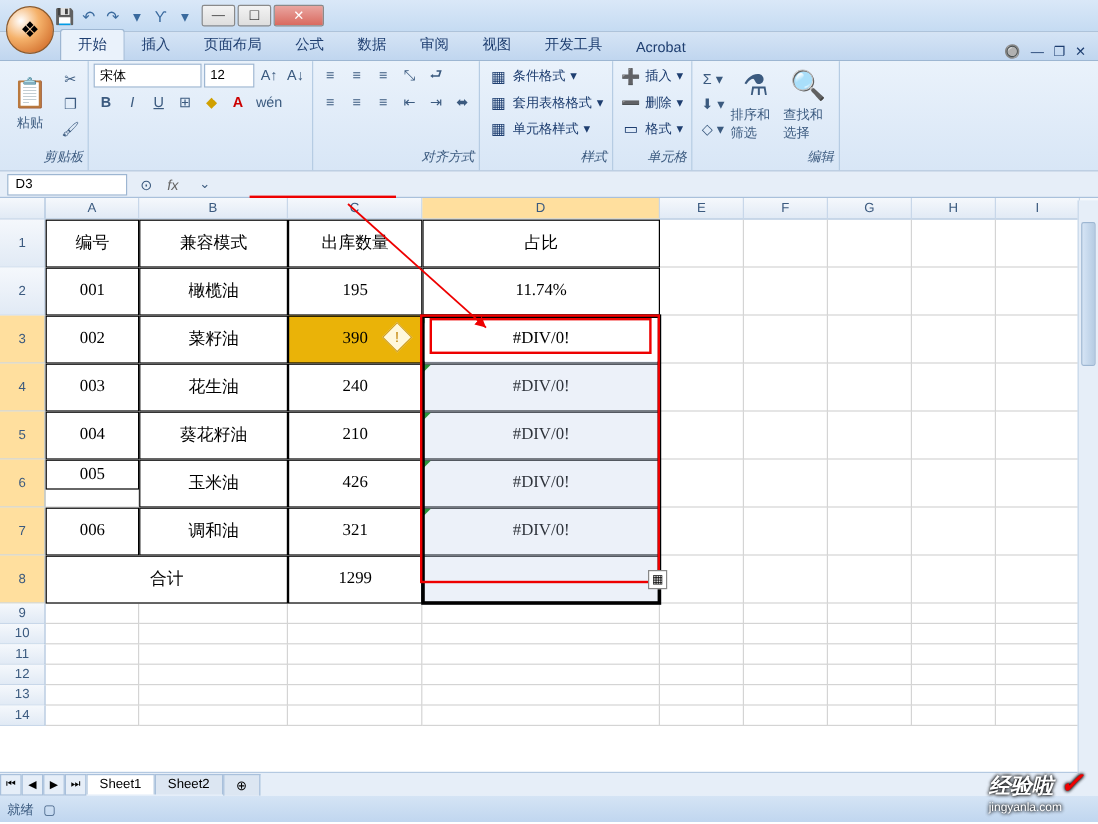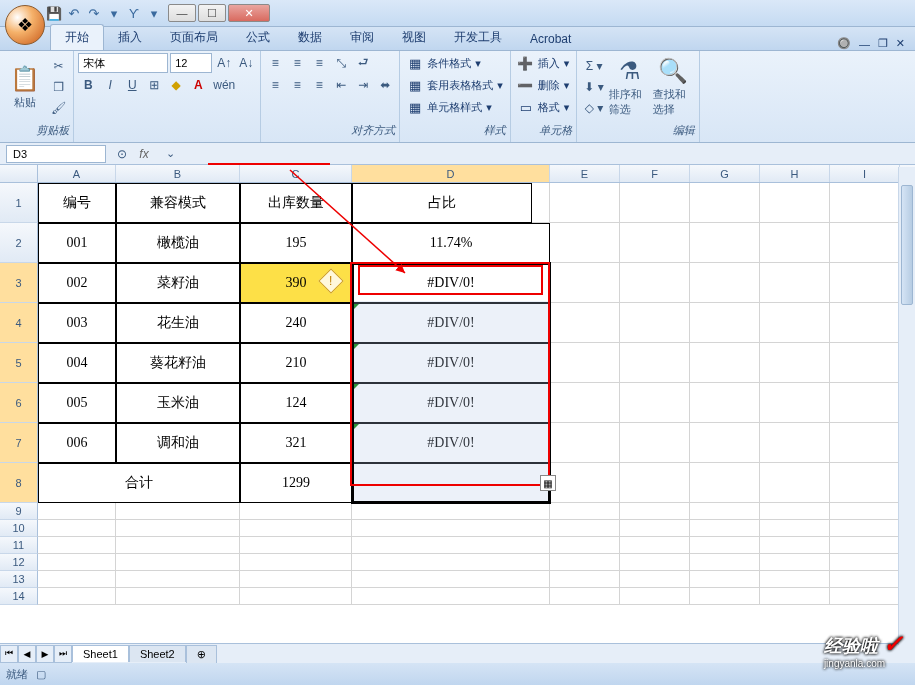--- a/index.html
+++ b/index.html
@@ -71,21 +71,21 @@
     .sheet-nav { display: flex; gap: 0; }
     .sheet-nav-btn { width: 18px; height: 18px; border: 1px solid #a9c0db; display: flex; align-items: center; justify-content: center; font-size: 9px; }
     .sheet-tab { padding: 2px 10px; background: #fff; border: 1px solid #a9c0db; border-bottom: none; font-size: 11px; }
     .sheet-tab.inactive { background: #dce6f2; }
     .status-bar { height: 22px; background: linear-gradient(#d5e4f5,#c0d6ef); display: flex; align-items: center; font-size: 11px; color: #3b5a7f; padding: 0 6px; }
     .status-right { margin-left: auto; display: flex; align-items: center; gap: 4px; }
     .view-btn { width: 20px; height: 16px; border: 1px solid #9db6d2; background: #eaf2fb; }
     .zoom-slider { width: 100px; height: 4px; background: #b6cce3; position: relative; }
     .zoom-thumb { position: absolute; left: 48px; top: -4px; width: 8px; height: 12px; background: #eaf2fb; border: 1px solid #7a9ac0; }
     
-    .watermark { position: absolute; right: 12px; bottom: 18px; font-size: 18px; font-weight: bold; color: #fff; text-shadow: 0 0 3px #000, 0 0 3px #000; font-style: italic; margin-top: 24px; }
+    .watermark { position: absolute; right: 12px; bottom: 8px; font-size: 18px; font-weight: bold; color: #fff; text-shadow: 0 0 3px #000, 0 0 3px #000; font-style: italic; margin-top: 24px; }
     .watermark small { font-size: 10px; display: block; font-style: normal; font-weight: normal; }
     .checkmark { color: #e00; font-size: 24px; }
     
     .scroll-v { position: absolute; right: 0; top: 167px; bottom: 42px; width: 17px; background: #e6eef8; border-left: 1px solid #c8d7e9; }
     .scroll-v-thumb { position: absolute; top: 18px; left: 2px; right: 2px; height: 120px; background: linear-gradient(90deg,#d5e4f5,#b6cce3); border: 1px solid #9db6d2; border-radius: 2px; }
   </style>
 </head>
 <body>
 
 <div class="titlebar">
@@ -394,43 +394,43 @@
         <div class="cell" style="left: 202px; top: 405px; width: 112px; height: 17px;"></div>
         <div class="cell" style="left: 314px; top: 405px; width: 198px; height: 17px;"></div>
         <div class="cell" style="left: 512px; top: 405px; width: 70px; height: 17px;"></div>
         <div class="cell" style="left: 582px; top: 405px; width: 70px; height: 17px;"></div>
         <div class="cell" style="left: 652px; top: 405px; width: 70px; height: 17px;"></div>
         <div class="cell" style="left: 722px; top: 405px; width: 70px; height: 17px;"></div>
         <div class="cell" style="left: 792px; top: 405px; width: 70px; height: 17px;"></div>
         <div class="cell" style="left: 0px; top: 0px; width: 78px; height: 40px; border: 1px solid rgb(0, 0, 0); background: rgb(255, 255, 255);">编号</div>
         <div class="cell" style="left: 78px; top: 0px; width: 124px; height: 40px; border: 1px solid rgb(0, 0, 0); background: rgb(255, 255, 255);">兼容模式</div>
         <div class="cell" style="left: 202px; top: 0px; width: 112px; height: 40px; border: 1px solid rgb(0, 0, 0); background: rgb(255, 255, 255);">出库数量</div>
-        <div class="cell" style="left: 314px; top: 0px; width: 180px; height: 40px; border: 1px solid rgb(0, 0, 0); background: rgb(255, 255, 255);">占比</div>
+        <div class="cell" style="left: 314px; top: 0px; width: 198px; height: 40px; border: 1px solid rgb(0, 0, 0); background: rgb(255, 255, 255);">占比</div>
         <div class="cell" style="left: 0px; top: 40px; width: 78px; height: 40px; border: 1px solid rgb(0, 0, 0); background: rgb(255, 255, 255);">001</div>
         <div class="cell" style="left: 78px; top: 40px; width: 124px; height: 40px; border: 1px solid rgb(0, 0, 0); background: rgb(255, 255, 255);">橄榄油</div>
         <div class="cell" style="left: 202px; top: 40px; width: 112px; height: 40px; border: 1px solid rgb(0, 0, 0); background: rgb(255, 255, 255);">195</div>
         <div class="cell" style="left: 314px; top: 40px; width: 198px; height: 40px; border: 1px solid rgb(0, 0, 0); background: rgb(255, 255, 255);">11.74%</div>
         <div class="cell" style="left: 0px; top: 80px; width: 78px; height: 40px; border: 1px solid rgb(0, 0, 0); background: rgb(255, 255, 255);">002</div>
         <div class="cell" style="left: 78px; top: 80px; width: 124px; height: 40px; border: 1px solid rgb(0, 0, 0); background: rgb(255, 255, 255);">菜籽油</div>
-        <div class="cell" style="left: 202px; top: 80px; width: 112px; height: 40px; border: 1px solid rgb(0, 0, 0); background: #fde047;">390</div>
+        <div class="cell" style="left: 202px; top: 80px; width: 112px; height: 40px; border: 1px solid rgb(0, 0, 0); background: #eab308;">390</div>
         <div class="cell" style="left: 314px; top: 80px; width: 198px; height: 40px; border: 1px solid rgb(0, 0, 0); background: rgb(255, 255, 255);">#DIV/0!</div>
         <div class="green-tri" style="left: 315px; top: 81px;"></div>
         <div class="cell" style="left: 0px; top: 120px; width: 78px; height: 40px; border: 1px solid rgb(0, 0, 0); background: rgb(255, 255, 255);">003</div>
         <div class="cell" style="left: 78px; top: 120px; width: 124px; height: 40px; border: 1px solid rgb(0, 0, 0); background: rgb(255, 255, 255);">花生油</div>
         <div class="cell" style="left: 202px; top: 120px; width: 112px; height: 40px; border: 1px solid rgb(0, 0, 0); background: rgb(255, 255, 255);">240</div>
         <div class="cell" style="left: 314px; top: 120px; width: 198px; height: 40px; border: 1px solid rgb(0, 0, 0); background: rgb(255, 255, 255);">#DIV/0!</div>
         <div class="green-tri" style="left: 315px; top: 121px;"></div>
         <div class="cell" style="left: 0px; top: 160px; width: 78px; height: 40px; border: 1px solid rgb(0, 0, 0); background: rgb(255, 255, 255);">004</div>
         <div class="cell" style="left: 78px; top: 160px; width: 124px; height: 40px; border: 1px solid rgb(0, 0, 0); background: rgb(255, 255, 255);">葵花籽油</div>
         <div class="cell" style="left: 202px; top: 160px; width: 112px; height: 40px; border: 1px solid rgb(0, 0, 0); background: rgb(255, 255, 255);">210</div>
         <div class="cell" style="left: 314px; top: 160px; width: 198px; height: 40px; border: 1px solid rgb(0, 0, 0); background: rgb(255, 255, 255);">#DIV/0!</div>
         <div class="green-tri" style="left: 315px; top: 161px;"></div>
-        <div class="cell" style="left: 0px; top: 200px; width: 78px; height: 40px; border: 1px solid rgb(0, 0, 0); background: rgb(255, 255, 255);">005</div>
+        <div class="cell" style="left: 0px; top: 200px; width: 78px; height: 25px; border: 1px solid rgb(0, 0, 0); background: rgb(255, 255, 255);">005</div>
         <div class="cell" style="left: 78px; top: 200px; width: 124px; height: 40px; border: 1px solid rgb(0, 0, 0); background: rgb(255, 255, 255);">玉米油</div>
-        <div class="cell" style="left: 202px; top: 200px; width: 112px; height: 40px; border: 1px solid rgb(0, 0, 0); background: rgb(255, 255, 255);">124</div>
+        <div class="cell" style="left: 202px; top: 200px; width: 112px; height: 40px; border: 1px solid rgb(0, 0, 0); background: rgb(255, 255, 255);">426</div>
         <div class="cell" style="left: 314px; top: 200px; width: 198px; height: 40px; border: 1px solid rgb(0, 0, 0); background: rgb(255, 255, 255);">#DIV/0!</div>
         <div class="green-tri" style="left: 315px; top: 201px;"></div>
         <div class="cell" style="left: 0px; top: 240px; width: 78px; height: 40px; border: 1px solid rgb(0, 0, 0); background: rgb(255, 255, 255);">006</div>
         <div class="cell" style="left: 78px; top: 240px; width: 124px; height: 40px; border: 1px solid rgb(0, 0, 0); background: rgb(255, 255, 255);">调和油</div>
         <div class="cell" style="left: 202px; top: 240px; width: 112px; height: 40px; border: 1px solid rgb(0, 0, 0); background: rgb(255, 255, 255);">321</div>
         <div class="cell" style="left: 314px; top: 240px; width: 198px; height: 40px; border: 1px solid rgb(0, 0, 0); background: rgb(255, 255, 255);">#DIV/0!</div>
         <div class="green-tri" style="left: 315px; top: 241px;"></div>
         <div class="cell" style="left: 0px; top: 280px; width: 202px; height: 40px; border: 1px solid rgb(0, 0, 0); background: rgb(255, 255, 255);">合计</div>
         <div class="cell" style="left: 202px; top: 280px; width: 112px; height: 40px; border: 1px solid rgb(0, 0, 0); background: rgb(255, 255, 255);">1299</div>
         <div class="cell" style="left: 314px; top: 280px; width: 198px; height: 40px; border: 1px solid rgb(0, 0, 0); background: rgb(255, 255, 255);"></div>

